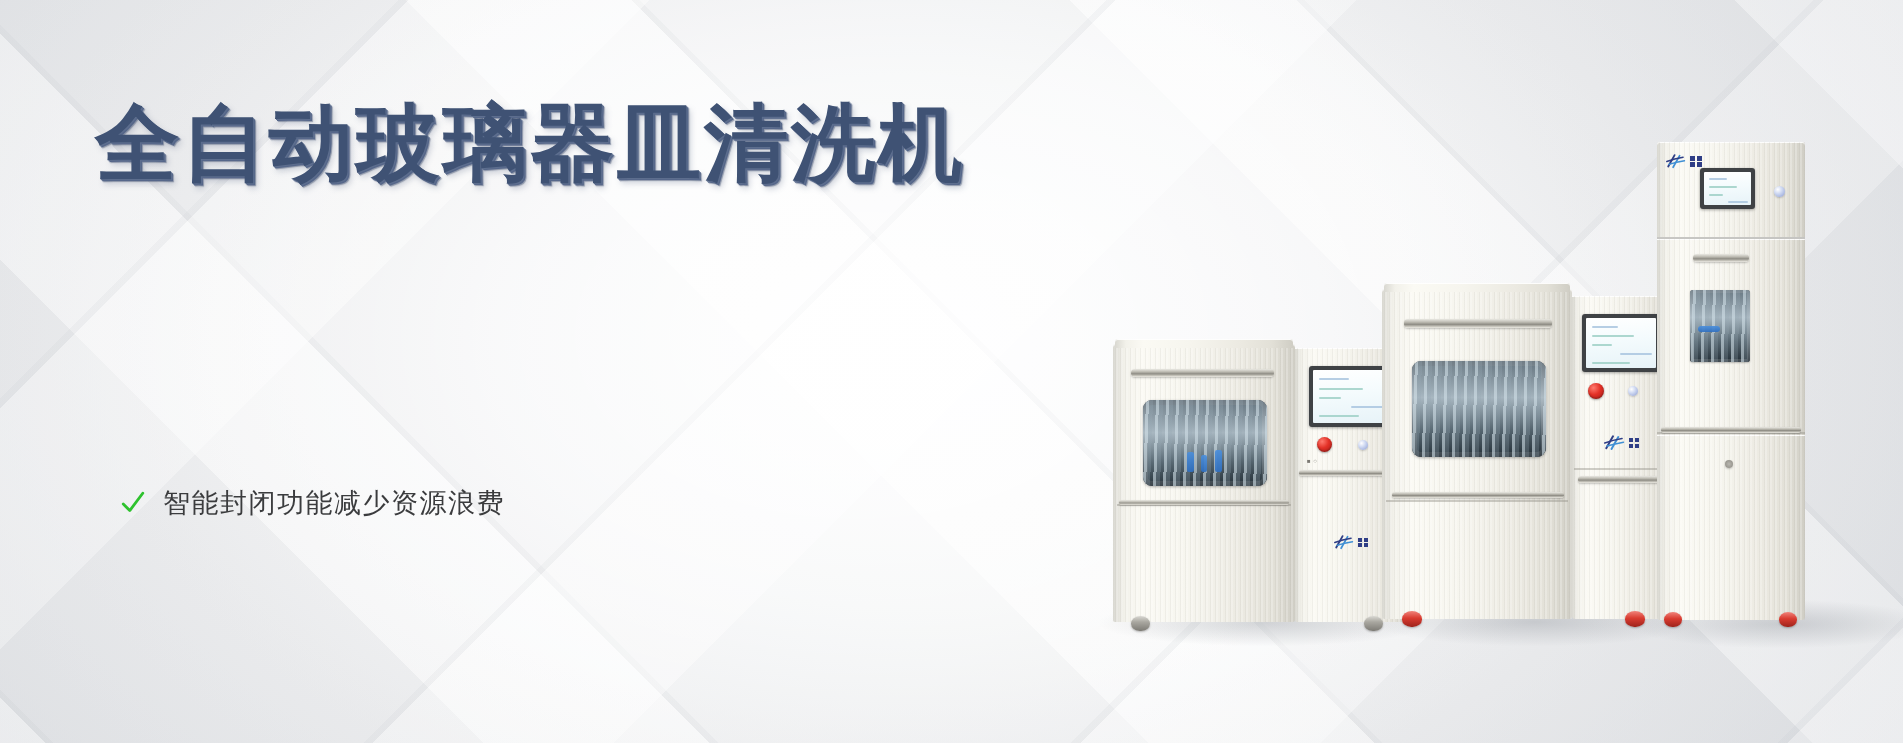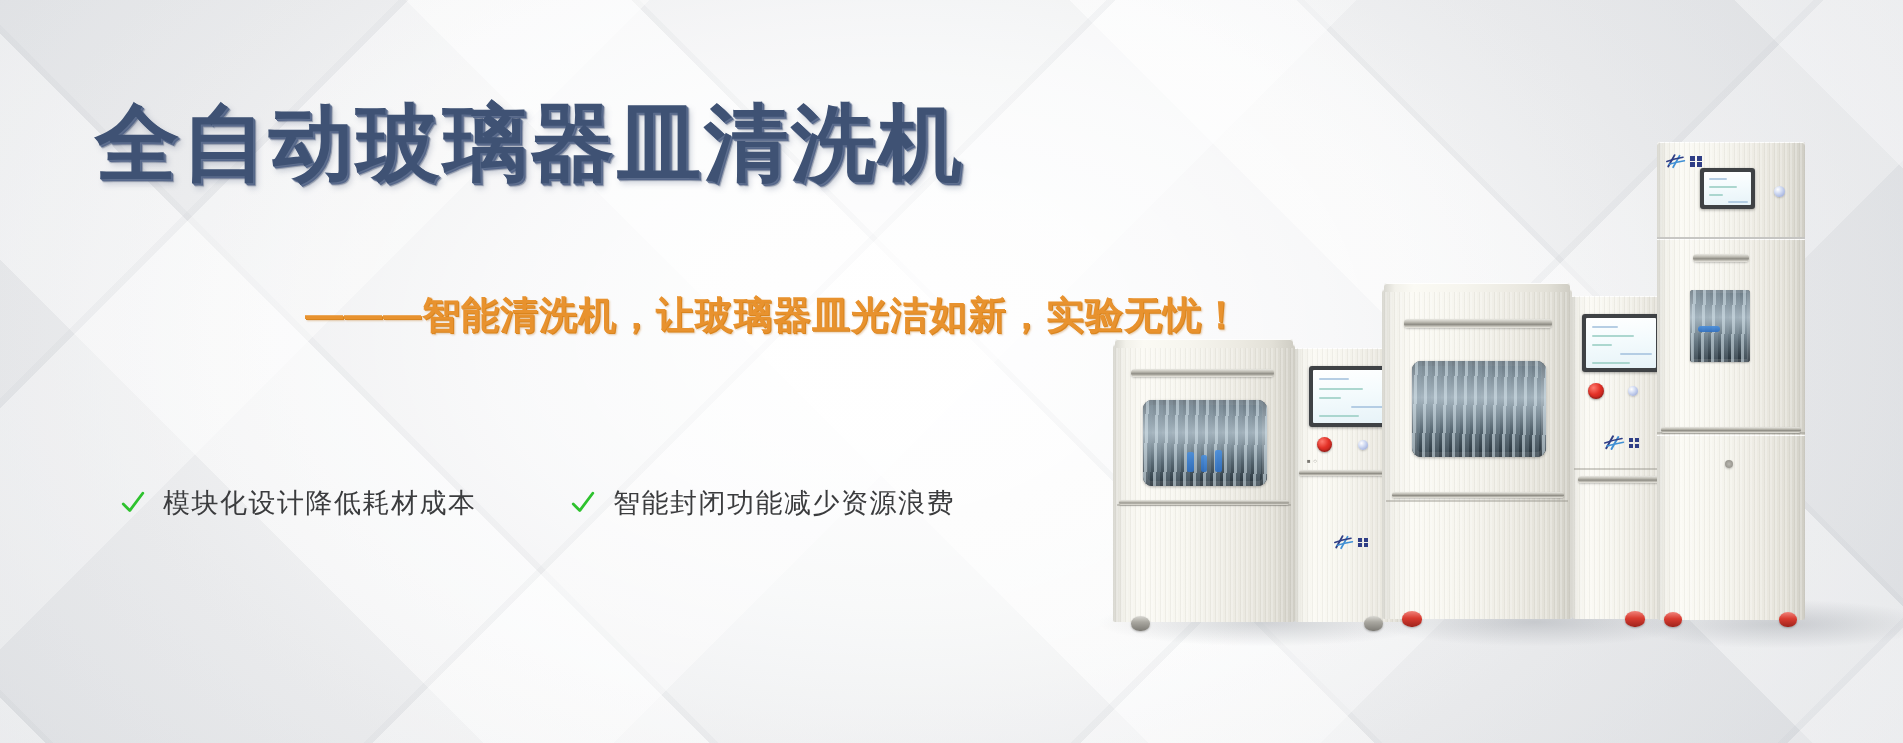--- a/index.html
+++ b/index.html
@@ -375,30 +375,23 @@
       <div class="caster red" style="left:7px; top:470px; width:18px; height:15px;"></div>
       <div class="caster red" style="left:122px; top:470px; width:18px; height:15px;"></div>
     </div>
 
   </div>
 
   <div class="copy">
 
     <div class="headline">全自动玻璃器皿清洗机</div>
 
-    <div class="subline">———智能清洗机，让玻璃器皿光洁如新，实验无忧！</div>
 
     <div class="features">
 
-      <div class="feat">
-        <svg class="tick" viewBox="0 0 24 24">
-          <path d="M3 13 L9 19 L21 3" fill="none" stroke="#2ec22e" stroke-width="2.6" stroke-linecap="round" stroke-linejoin="round"></path>
-        </svg>
-        <span>模块化设计降低耗材成本</span>
-      </div>
 
 
       <div class="feat">
         <svg class="tick" viewBox="0 0 24 24">
           <path d="M3 13 L9 19 L21 3" fill="none" stroke="#2ec22e" stroke-width="2.6" stroke-linecap="round" stroke-linejoin="round"></path>
         </svg>
         <span>智能封闭功能减少资源浪费</span>
       </div>
 
 

